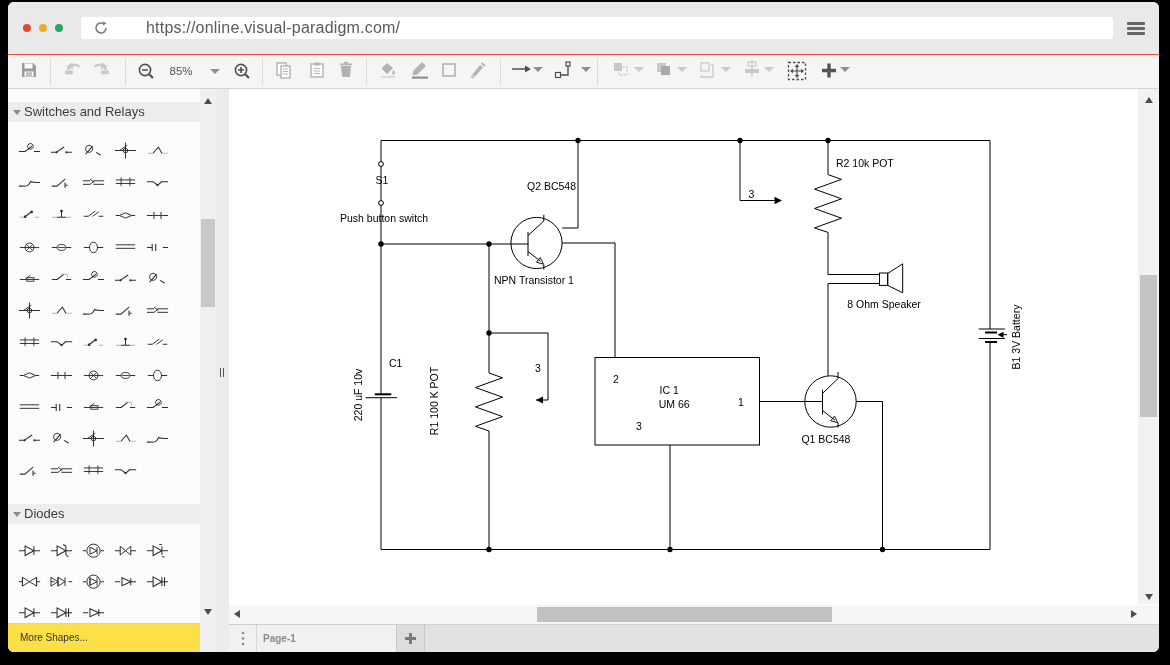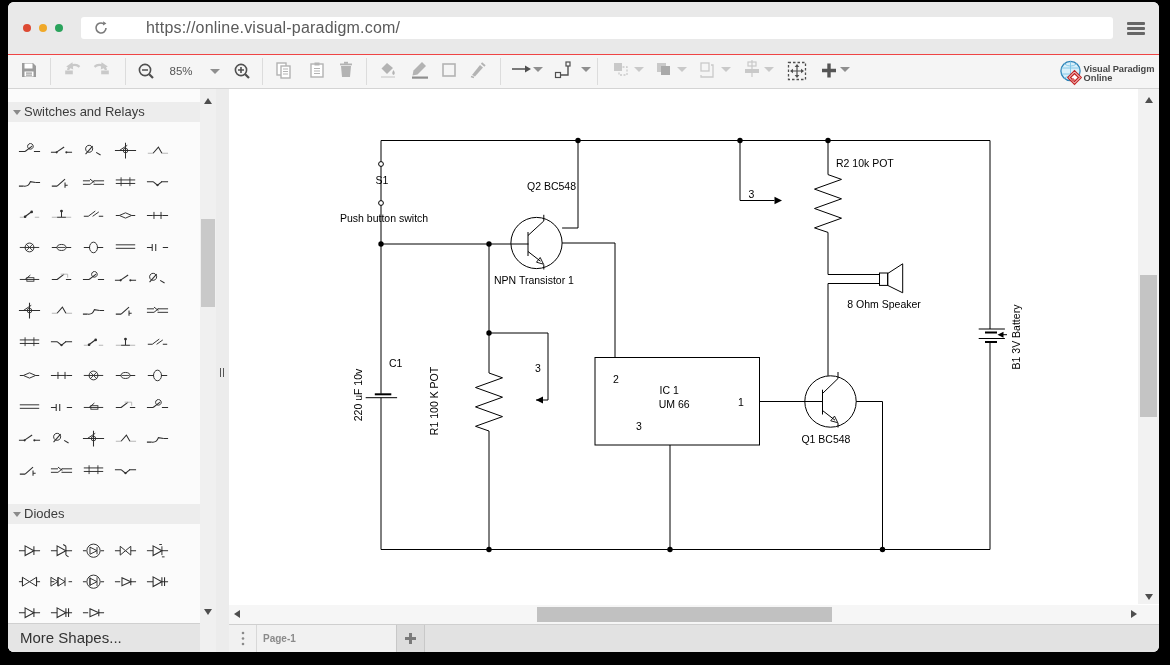--- a/index.html
+++ b/index.html
@@ -16,21 +16,21 @@
   #burger div{position:absolute;left:0;width:18px;height:3px;background:#666;border-radius:1px;}
   
   #toolbar{left:0;top:52px;width:100%;height:35px;background:#f5f5f5;border-top:1px solid #ef4444;border-bottom:1px solid #d4d4d4;box-sizing:border-box;}
   .sep{position:absolute;top:3px;width:1px;height:27px;background:#dcdcdc;}
   .ticon{position:absolute;top:0;height:33px;}
   
   #sidebar{left:0;top:87px;width:208px;height:563px;background:#fbfbfb;}
   .shead{position:absolute;left:0;width:192px;height:20px;background:#ededed;color:#3c3c3c;font-size:13px;line-height:20px;}
   .shead .tri{position:absolute;left:5px;top:8px;width:0;height:0;border-left:4px solid transparent;border-right:4px solid transparent;border-top:5px solid #8a8a8a;}
   .shead .txt{position:absolute;left:16px;top:0;}
-  #moreshapes{left:0;top:533.5px;width:208px;height:29.5px;background:#e5e5e5;border-top:1px solid #d0d0d0;color:#333;font-size:15px;line-height:28px;}
+  #moreshapes{left:0;top:533.5px;width:208px;height:29.5px;background:#fde047;border-top:1px solid #d0d0d0;color:#333;font-size:10px;line-height:28px;}
   #sscroll{left:192px;top:0;width:16px;height:563px;background:#f0f0f0;}
   #sthumb{left:1px;top:130px;width:14px;height:88px;background:#c9c9c9;}
   #gutter{left:208px;top:87px;width:13px;height:563px;background:#ececec;}
   
   #canvas{left:221px;top:87px;width:909px;height:515px;background:#fff;}
   #vscroll{left:1129.5px;top:87px;width:21.5px;height:515px;background:#f2f2f2;}
   #vthumb{left:2.5px;top:186px;width:17px;height:142px;background:#c4c4c4;}
   #hscroll{left:221px;top:602.5px;width:930px;height:19.5px;background:#f6f6f6;}
   #hthumb{left:308px;top:2.5px;width:295px;height:15px;background:#c1c1c1;}
   
@@ -191,33 +191,20 @@
           <path d="M4 16 l3-2.3 v4.6z"></path>
           <path d="M18 16 l-3-2.3 v4.6z"></path>
         </g>
       </svg>
       <svg class="ticon" style="left:811px" width="20" height="33" viewBox="0 0 20 33">
         <path d="M3 15.5 h14 M10 8.5 v14" stroke="#555" stroke-width="3.4"></path>
       </svg>
       <svg class="ticon" style="left:831px" width="12" height="33" viewBox="0 0 12 33">
         <path d="M1 12 l5 5 5-5 z" fill="#8f8f8f"></path>
       </svg>
-      <div class="ticon" style="left:1051px;width:104px;height:33px;">
-<svg width="104" height="33" viewBox="0 0 104 33">
-<circle cx="11.5" cy="16" r="9.6" fill="#d9eff9" stroke="#2e84b8" stroke-width="1.3"></circle>
-<path d="M2.6 13 h17.8 M2.6 19 h17.8 M11.5 6.4 v19.2 M5.2 8.8 q6.3 4.6 12.6 0 M5.2 23.2 q6.3-4.6 12.6 0" stroke="#7cc4e6" stroke-width=".9" fill="none"></path>
-<g transform="translate(15.5,22.5) rotate(45)">
-            <rect x="-5.4" y="-5.4" width="10.8" height="10.8" fill="#c32222"></rect>
-            <rect x="-3.9" y="-3.9" width="7.8" height="7.8" fill="none" stroke="#fff" stroke-width=".9"></rect>
-            <rect x="-2.2" y="-2.2" width="4.4" height="4.4" fill="#fff"></rect>
-            <rect x="-.8" y="1.3" width="3" height="3" fill="#d96060"></rect>
-          </g>
-<text x="24.5" y="16.5" font-size="9.3" font-weight="bold" fill="#474747" font-family="Liberation Sans,sans-serif" textLength="71">Visual Paradigm</text>
-<text x="24.5" y="26" font-size="9.3" font-weight="bold" fill="#474747" font-family="Liberation Sans,sans-serif">Online</text>
-</svg></div>
   </div>
 
   <div id="sidebar" class="abs">
     <div class="shead" style="top:13px;">
         <div class="tri"></div>
         <div class="txt">Switches and Relays</div>
       </div>
     <div class="shead" style="top:414.5px;">
         <div class="tri"></div>
         <div class="txt">Diodes</div>

